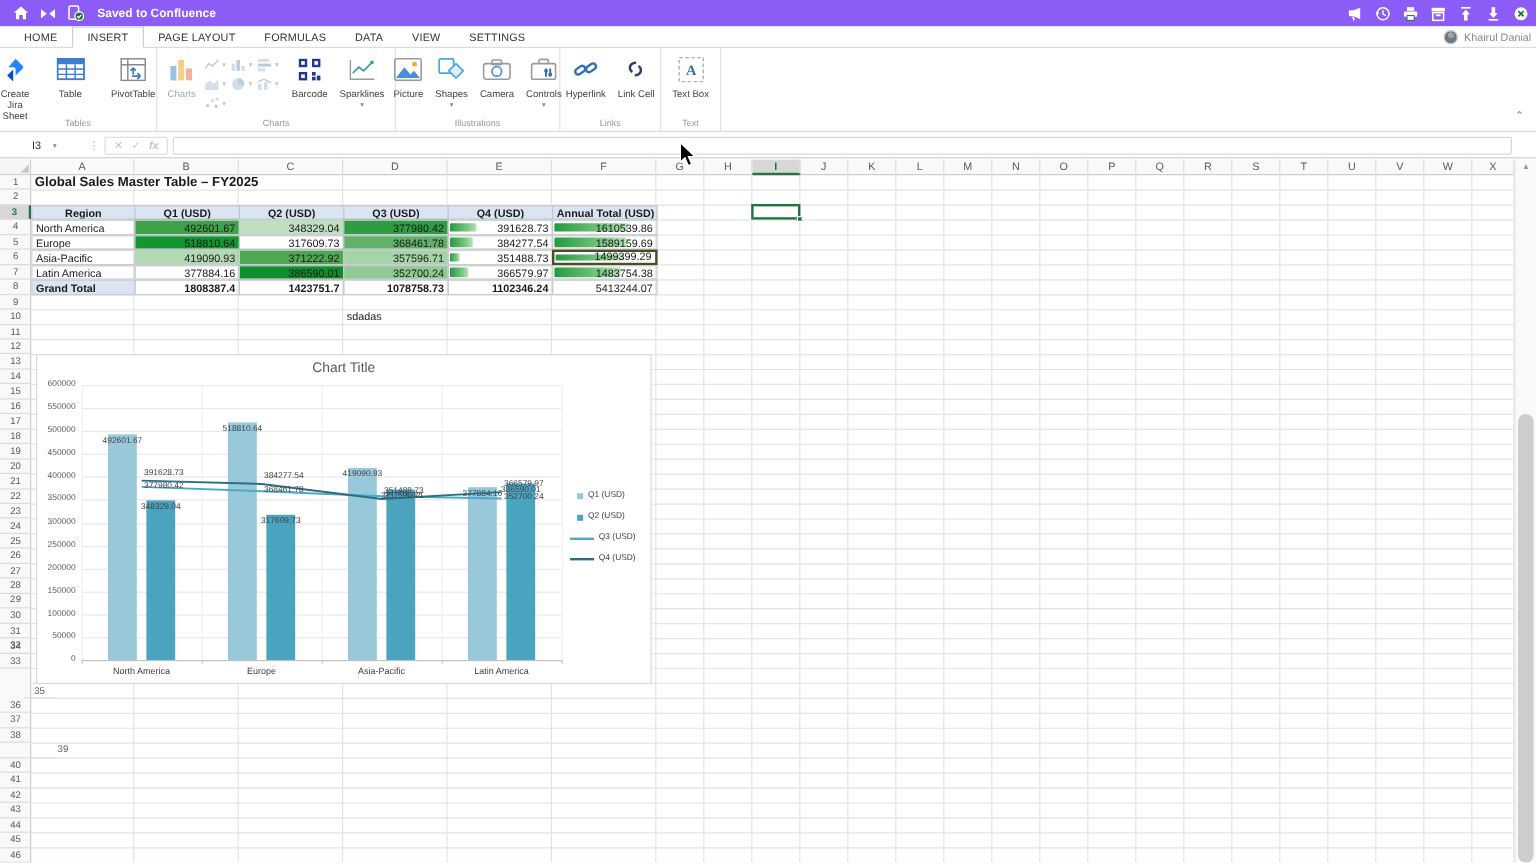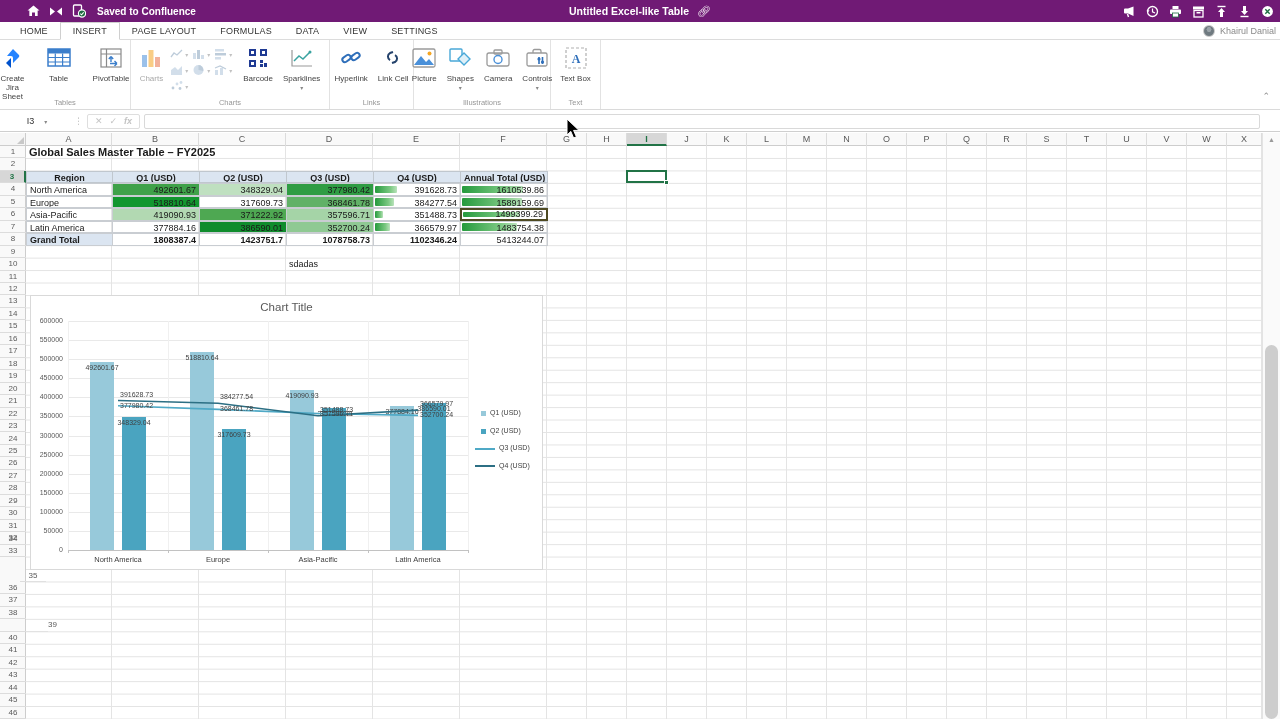--- a/index.html
+++ b/index.html
@@ -89,43 +89,40 @@
   .vscroll .sthumb { position:absolute; left:2px; width:13px; background:#cdcdcd; border-radius:7px; top:212px; bottom:0; }
 
   
   .cursor { position:absolute; left:566px; top:118px; z-index:99; pointer-events:none; }
 </style>
 </head>
 <body>
 
 <div id="app">
 
-  <div class="topbar" style="background:#701a75;padding-left:16px;">
+  <div class="topbar" style="background:#8b5cf6;">
     <div class="tb-left">
       <span class="tbicon">
         <svg width="13" height="12" viewBox="0 0 14 13">
             <path d="M7 0.5 L13.5 6 H11.5 V12 H8.6 V8.2 H5.4 V12 H2.5 V6 H0.5 Z" fill="#fff"></path>
           </svg>
       </span>
       <span class="tbicon">
         <svg width="12" height="11" viewBox="0 0 12 11">
             <path d="M0 0 L5 4 L0 8 Z M12 0 L7 4 L12 8 Z" transform="translate(0,1.5)" fill="#fff"></path>
           </svg>
       </span>
       <span class="tbicon">
         <svg width="14" height="14" viewBox="0 0 14 14">
           <rect x="1.5" y="1" width="8" height="11" rx="1" fill="none" stroke="#fff" stroke-width="1.3"></rect>
           <circle cx="10" cy="9.5" r="3.6" fill="#1e6c41" stroke="#fff" stroke-width="1.1"></circle>
           <path d="M8.3 9.6 L9.6 10.8 L11.7 8.4" fill="none" stroke="#fff" stroke-width="1.1"></path>
         </svg>
       </span>
       <span class="saved">Saved to Confluence</span>
-    </div>
-    <div class="tb-title">
-      <span>Untitled Excel-like Table</span><span class="linkico">🔗︎</span>
     </div>
     <div class="tb-right">
       <span class="tbicon">
         <svg width="13" height="13" viewBox="0 0 13 13">
             <path d="M10.5 1.5 V11 L5 8.5 H2 A1 1 0 0 1 1 7.5 V4.5 A1 1 0 0 1 2 3.5 H5 Z" fill="#fff"></path>
             <path d="M4.5 9 L5.5 12" stroke="#fff" stroke-width="1.4"></path>
           </svg>
       </span>
       <span class="tbicon">
         <svg width="13" height="13" viewBox="0 0 13 13">
@@ -309,46 +306,20 @@
               <path d="M4 13 L9 8 L13 11 L20 4" fill="none" stroke="#3aa3a0" stroke-width="1.5"></path>
               <circle cx="20" cy="4" r="1.5" fill="#3aa3a0"></circle>
             </svg>
         </div>
         <div class="rlabel">Sparklines</div>
         <div class="caret">▾</div>
       </div>
       <div class="rgroup-label">Charts</div>
     </div>
 
-    <div class="rgroup" style="width:84px;">
-      <div class="rbtn">
-        <div class="ricon">
-          <svg width="24" height="22" viewBox="0 0 24 22">
-              <g fill="none" stroke="#2f6fba" stroke-width="2">
-                <rect x="3" y="9" width="9" height="5" rx="2.5" transform="rotate(-35 7.5 11.5)"></rect>
-                <rect x="12" y="7" width="9" height="5" rx="2.5" transform="rotate(-35 16.5 9.5)"></rect>
-              </g>
-            </svg>
-        </div>
-        <div class="rlabel">Hyperlink</div>
-      </div>
-      <div class="rbtn">
-        <div class="ricon">
-          <svg width="24" height="22" viewBox="0 0 24 22">
-              <g fill="none" stroke="#24426b" stroke-width="2">
-                <path d="M9 13 A4 4 0 0 1 9 6 L12 5"></path>
-                <path d="M14 8 A4 4 0 0 1 14 15 L11 16"></path>
-              </g>
-            </svg>
-        </div>
-        <div class="rlabel">Link Cell</div>
-      </div>
-      <div class="rgroup-label">Links</div>
-    </div>
-
     <div class="rgroup" style="width:137px;">
       <div class="rbtn">
         <div class="ricon">
           <svg width="24" height="20" viewBox="0 0 24 20">
               <rect x="1" y="1" width="22" height="18" rx="1.5" fill="none" stroke="#9a9a9a" stroke-width="1.3"></rect>
               <circle cx="17.5" cy="5.5" r="2" fill="#f5a623"></circle>
               <path d="M2 17 L9 8 L14 14 L17 11 L22 17 Z" fill="#4a90d9"></path>
             </svg>
         </div>
         <div class="rlabel">Picture</div>
@@ -380,20 +351,46 @@
               <path d="M8 5 V3 A1.5 1.5 0 0 1 9.5 1.5 H14.5 A1.5 1.5 0 0 1 16 3 V5" fill="none" stroke="#9a9a9a" stroke-width="1.3"></path>
               <path d="M14 9 V16 M17.5 9 V16" stroke="#2f6fba" stroke-width="1.6"></path>
               <circle cx="14" cy="11" r="1.6" fill="#2f6fba"></circle>
               <circle cx="17.5" cy="14" r="1.6" fill="#2f6fba"></circle>
             </svg>
         </div>
         <div class="rlabel">Controls</div>
         <div class="caret">▾</div>
       </div>
       <div class="rgroup-label">Illustrations</div>
+    </div>
+
+    <div class="rgroup" style="width:84px;">
+      <div class="rbtn">
+        <div class="ricon">
+          <svg width="24" height="22" viewBox="0 0 24 22">
+              <g fill="none" stroke="#2f6fba" stroke-width="2">
+                <rect x="3" y="9" width="9" height="5" rx="2.5" transform="rotate(-35 7.5 11.5)"></rect>
+                <rect x="12" y="7" width="9" height="5" rx="2.5" transform="rotate(-35 16.5 9.5)"></rect>
+              </g>
+            </svg>
+        </div>
+        <div class="rlabel">Hyperlink</div>
+      </div>
+      <div class="rbtn">
+        <div class="ricon">
+          <svg width="24" height="22" viewBox="0 0 24 22">
+              <g fill="none" stroke="#24426b" stroke-width="2">
+                <path d="M9 13 A4 4 0 0 1 9 6 L12 5"></path>
+                <path d="M14 8 A4 4 0 0 1 14 15 L11 16"></path>
+              </g>
+            </svg>
+        </div>
+        <div class="rlabel">Link Cell</div>
+      </div>
+      <div class="rgroup-label">Links</div>
     </div>
 
     <div class="rgroup" style="width:50px; border-right:1px solid #e2e2e2;">
       <div class="rbtn">
         <div class="ricon">
           <svg width="22" height="22" viewBox="0 0 22 22">
               <rect x="1" y="1" width="20" height="20" fill="none" stroke="#b0b0b0" stroke-width="1.2" stroke-dasharray="3 2"></rect>
               <text x="11" y="15.5" font-size="12" font-family="Liberation Serif, serif" fill="#2f6fba" text-anchor="middle" font-weight="bold">A</text>
             </svg>
         </div>

